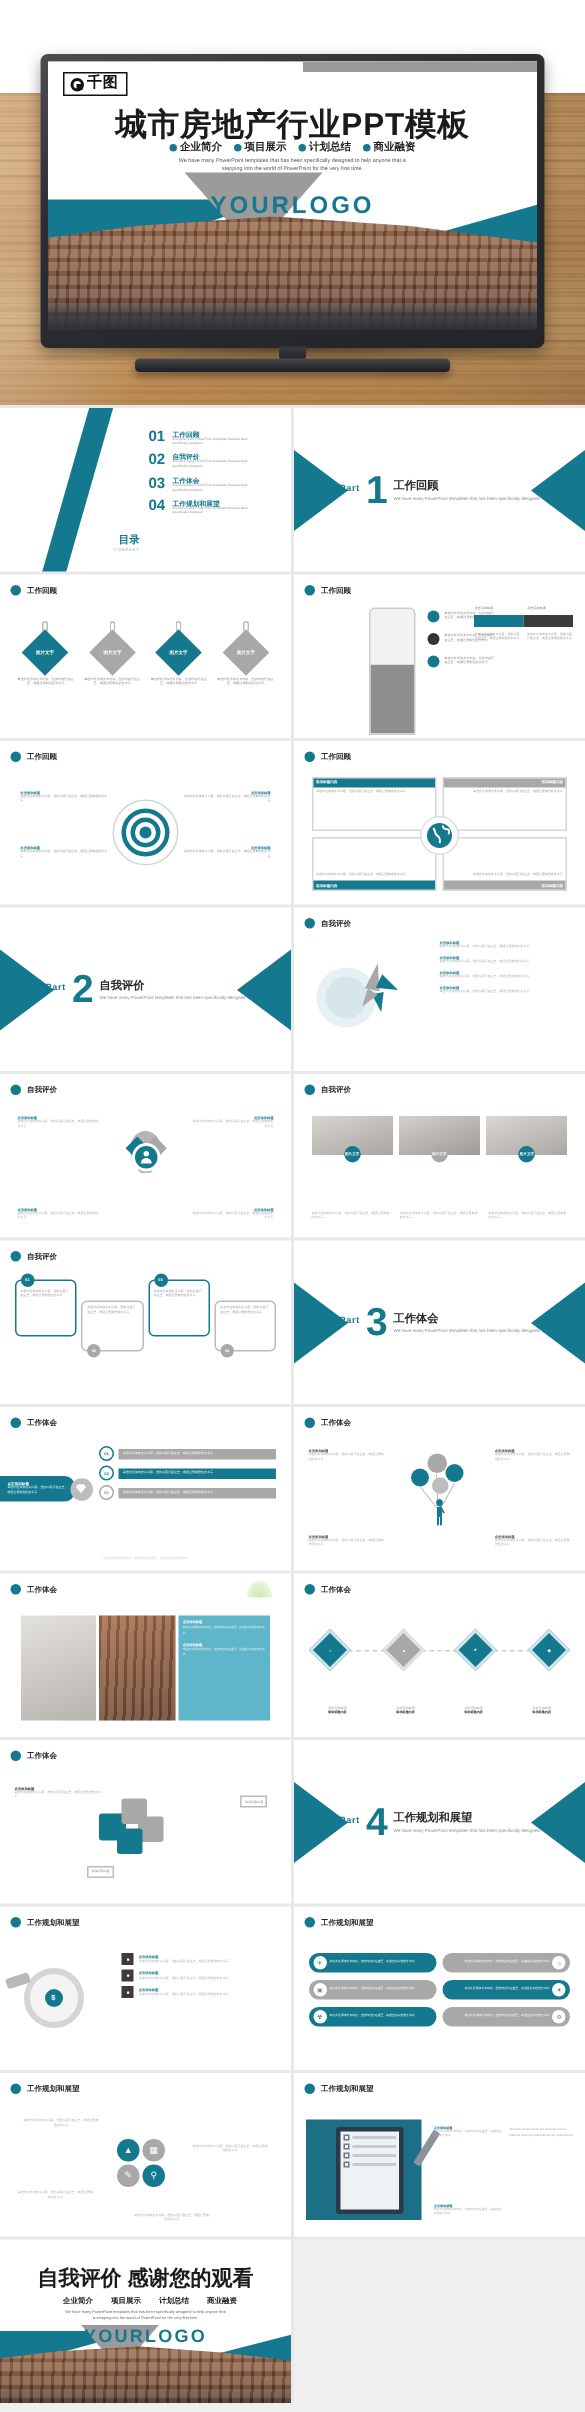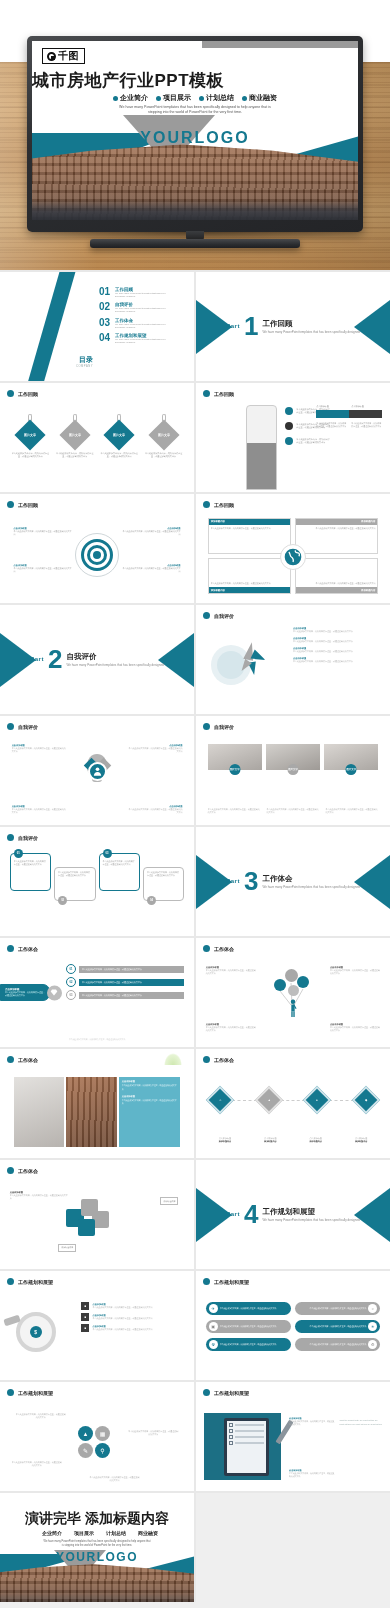--- a/index.html
+++ b/index.html
@@ -82,21 +82,21 @@
   .cover .logo-ring {
     width: 9px; height: 9px; border-radius: 50%;
     border: 2.4px solid #111; position:relative;
   }
   .cover .logo-ring:after{
     content:"";position:absolute;right:-1px;bottom:-1px;width:4px;height:4px;background:#111;
   }
   .cover .logo-text { font-size: 10px; font-weight: bold; color:#111; letter-spacing:.5px; line-height:1; }
   .cover .title {
     position:absolute; left:0; right:0; top: 28px;
-    font-size:17px; font-weight:bold; color:#1b1b1b;
+    text-align:center; font-size:21px; font-weight:bold; color:#1b1b1b;
     letter-spacing:.5px;
   }
   .cover .bullets {
     position:absolute; left:0; right:0; top:52px;
     display:flex; justify-content:center; gap:8px;
     font-size:7px; font-weight:bold; color:#1b1b1b;
   }
   .cover .bullets span.b { display:flex; align-items:center; gap:2px; }
   .cover .dot { width:5px;height:5px;border-radius:50%;background:#14788f; display:inline-block;}
   .cover .sub {
@@ -891,21 +891,21 @@
           <div style="font-size:1.9px;color:#aaa;line-height:1.6;">单击此处添加文本内容，您的内容打在这里，或通过复制您的文本后</div>
         </div>
       <div class="abs" style="left:48%;bottom:12%;width:24%;">
           <div style="font-size:2.1px;font-weight:bold;color:#14788f;">点击添加标题</div>
           <div style="font-size:1.9px;color:#aaa;line-height:1.6;">单击此处添加文本内容，您的内容打在这里，或通过复制您的文本后</div>
         </div>
       <div class="abs" style="right:4%;top:34%;width:22%;font-size:1.9px;color:#9aa;line-height:1.9;">about the product firstly any bullet list two any bullet list three any bullet list four any bullet list five</div>
     </div>
 
     <div class="slide thanks">
-      <div class="title">演讲完毕  添加标题内容</div>
+      <div class="title">自我评价  感谢您的观看</div>
       <div class="bullets">
         <span style="display:flex;align-items:center;gap:2px;">
             <i class="dot" style="width:4px;height:4px;"></i>
             <em style="font-style:normal">企业简介</em>
           </span>
         <span style="display:flex;align-items:center;gap:2px;">
             <i class="dot" style="width:4px;height:4px;"></i>
             <em style="font-style:normal">项目展示</em>
           </span>
         <span style="display:flex;align-items:center;gap:2px;">

